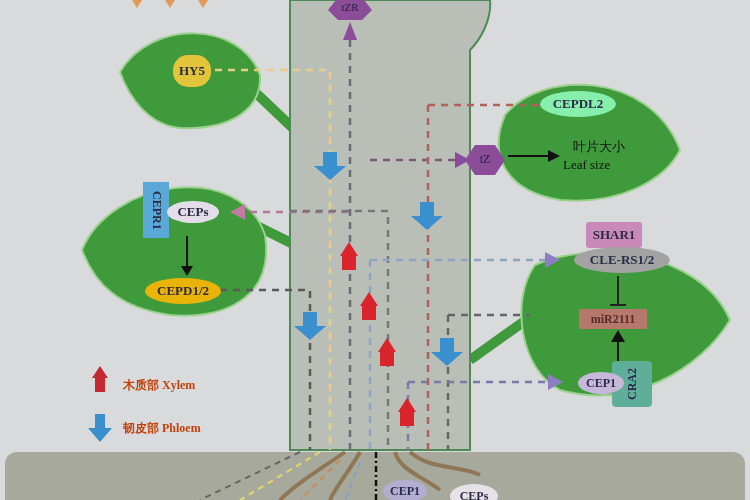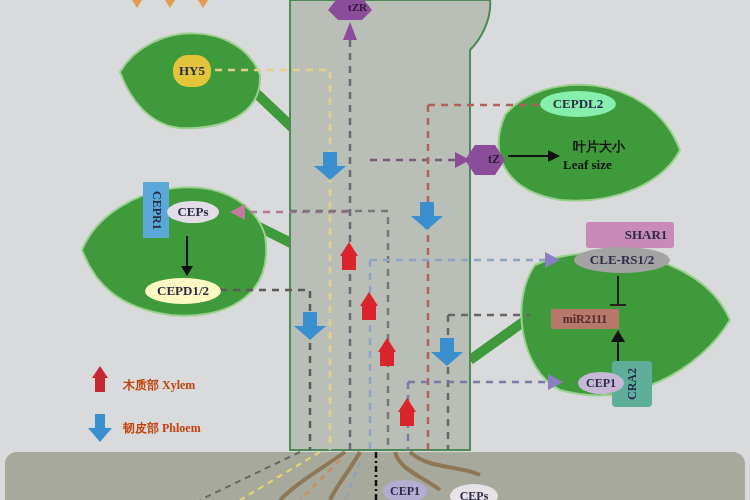--- a/index.html
+++ b/index.html
@@ -1,18 +1,18 @@
 <!DOCTYPE html>
 <html><head>
 <meta charset="utf-8">
 <style>
   html,body{margin:0;padding:0;}
   body{width:750px;height:500px;overflow:hidden;background:#d9dadb;font-family:"Liberation Serif","DejaVu Serif",serif;position:relative;}
   svg{position:absolute;left:0;top:0;}
-  .lbl{position:absolute;font-weight:bold;color:#2b2a48;font-size:13px;text-align:right;line-height:1;}
+  .lbl{position:absolute;font-weight:normal;color:#2b2a48;font-size:13px;text-align:center;line-height:1;}
   .pill{position:absolute;border-radius:50%;display:flex;align-items:center;justify-content:center;font-weight:bold;color:#2b2a48;}
   .box{position:absolute;display:flex;align-items:center;justify-content:center;font-weight:bold;color:#2b2a48;}
   .legend-text{position:absolute;font-size:12px;font-weight:bold;color:#c2410c;white-space:nowrap;}
 </style>
 </head>
 <body>
 
 <svg width="750" height="500" viewBox="0 0 750 500">
 
   <rect x="5" y="452" width="740" height="60" rx="12" fill="#a7a99c"></rect>
@@ -111,25 +111,25 @@
 <div class="lbl" style="left:333px;top:2px;width:34px;font-size:11px;color:#2b1a3a;">tZR</div>
 <div class="pill" style="left:540px;top:91px;width:76px;height:26px;background:#86efac;font-size:13px;">CEPDL2</div>
 <div class="lbl" style="left:470px;top:153px;width:30px;font-size:12px;color:#2b1a3a;">tZ</div>
 <div class="lbl" style="left:563px;top:140px;font-size:13px;color:#111;margin-left:10px;">叶片大小</div>
 <div class="lbl" style="left:563px;top:158px;font-size:13px;color:#111;">Leaf size</div>
 
 <div class="box" style="left:143px;top:182px;width:26px;height:56px;background:#5aa8d8;">
   <span style="writing-mode:vertical-rl;font-size:12px;">CEPR1</span>
 </div>
 <div class="pill" style="left:167px;top:201px;width:52px;height:22px;background:#e2dde6;font-size:13px;">CEPs</div>
-<div class="pill" style="left:145px;top:278px;width:76px;height:26px;background:#fef9c3;font-size:13px;">CEPD1/2</div>
+<div class="pill" style="left:145px;top:278px;width:76px;height:26px;background:#eab308;font-size:13px;">CEPD1/2</div>
 
-<div class="box" style="left:586px;top:222px;width:56px;height:26px;background:#c98ab9;border-radius:3px;font-size:13px;padding-left:32px;">SHAR1</div>
+<div class="box" style="left:586px;top:222px;width:56px;height:26px;background:#c98ab9;border-radius:3px;font-size:13px;">SHAR1</div>
 <div class="pill" style="left:574px;top:247px;width:96px;height:26px;background:#a3a3a3;font-size:13px;">CLE-RS1/2</div>
-<div class="box" style="left:551px;top:309px;width:68px;height:20px;background:#b5786a;font-size:12px;color:#5a2a2a;">miR2111</div>
+<div class="box" style="left:579px;top:309px;width:68px;height:20px;background:#b5786a;font-size:12px;color:#5a2a2a;">miR2111</div>
 <div class="box" style="left:612px;top:361px;width:40px;height:46px;background:#5fae9a;border-radius:4px;">
   <span style="writing-mode:vertical-rl;transform:rotate(180deg);font-size:12px;">CRA2</span>
 </div>
 <div class="pill" style="left:578px;top:372px;width:46px;height:22px;background:#c7b8d8;font-size:12px;">CEP1</div>
 
 <div class="pill" style="left:383px;top:480px;width:44px;height:22px;background:#b3aed1;font-size:12px;">CEP1</div>
 <div class="pill" style="left:450px;top:484px;width:48px;height:24px;background:#e6e2e8;font-size:12px;">CEPs</div>
 
 <div class="legend-text" style="left:123px;top:377px;">木质部 Xylem</div>
 <div class="legend-text" style="left:123px;top:420px;">韧皮部 Phloem</div>

